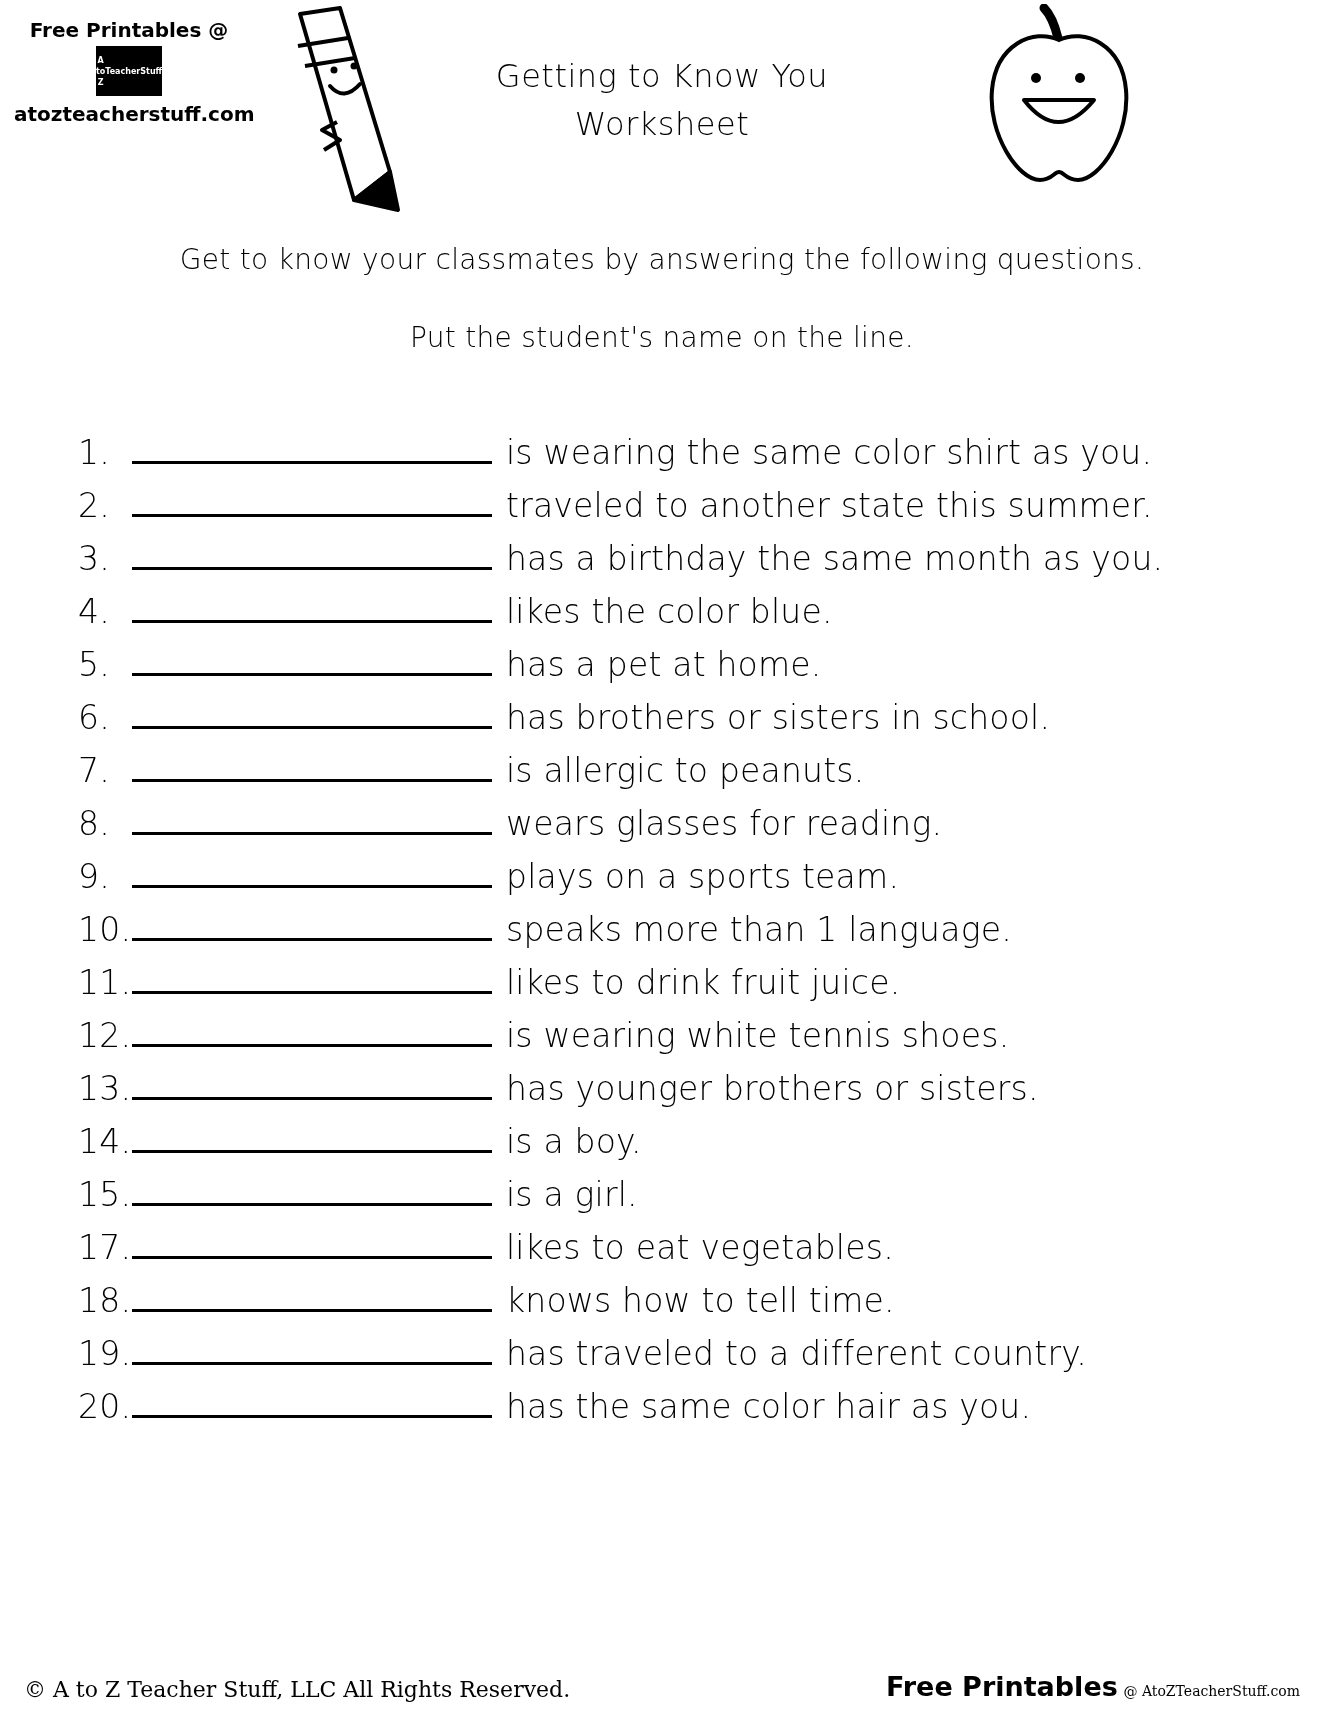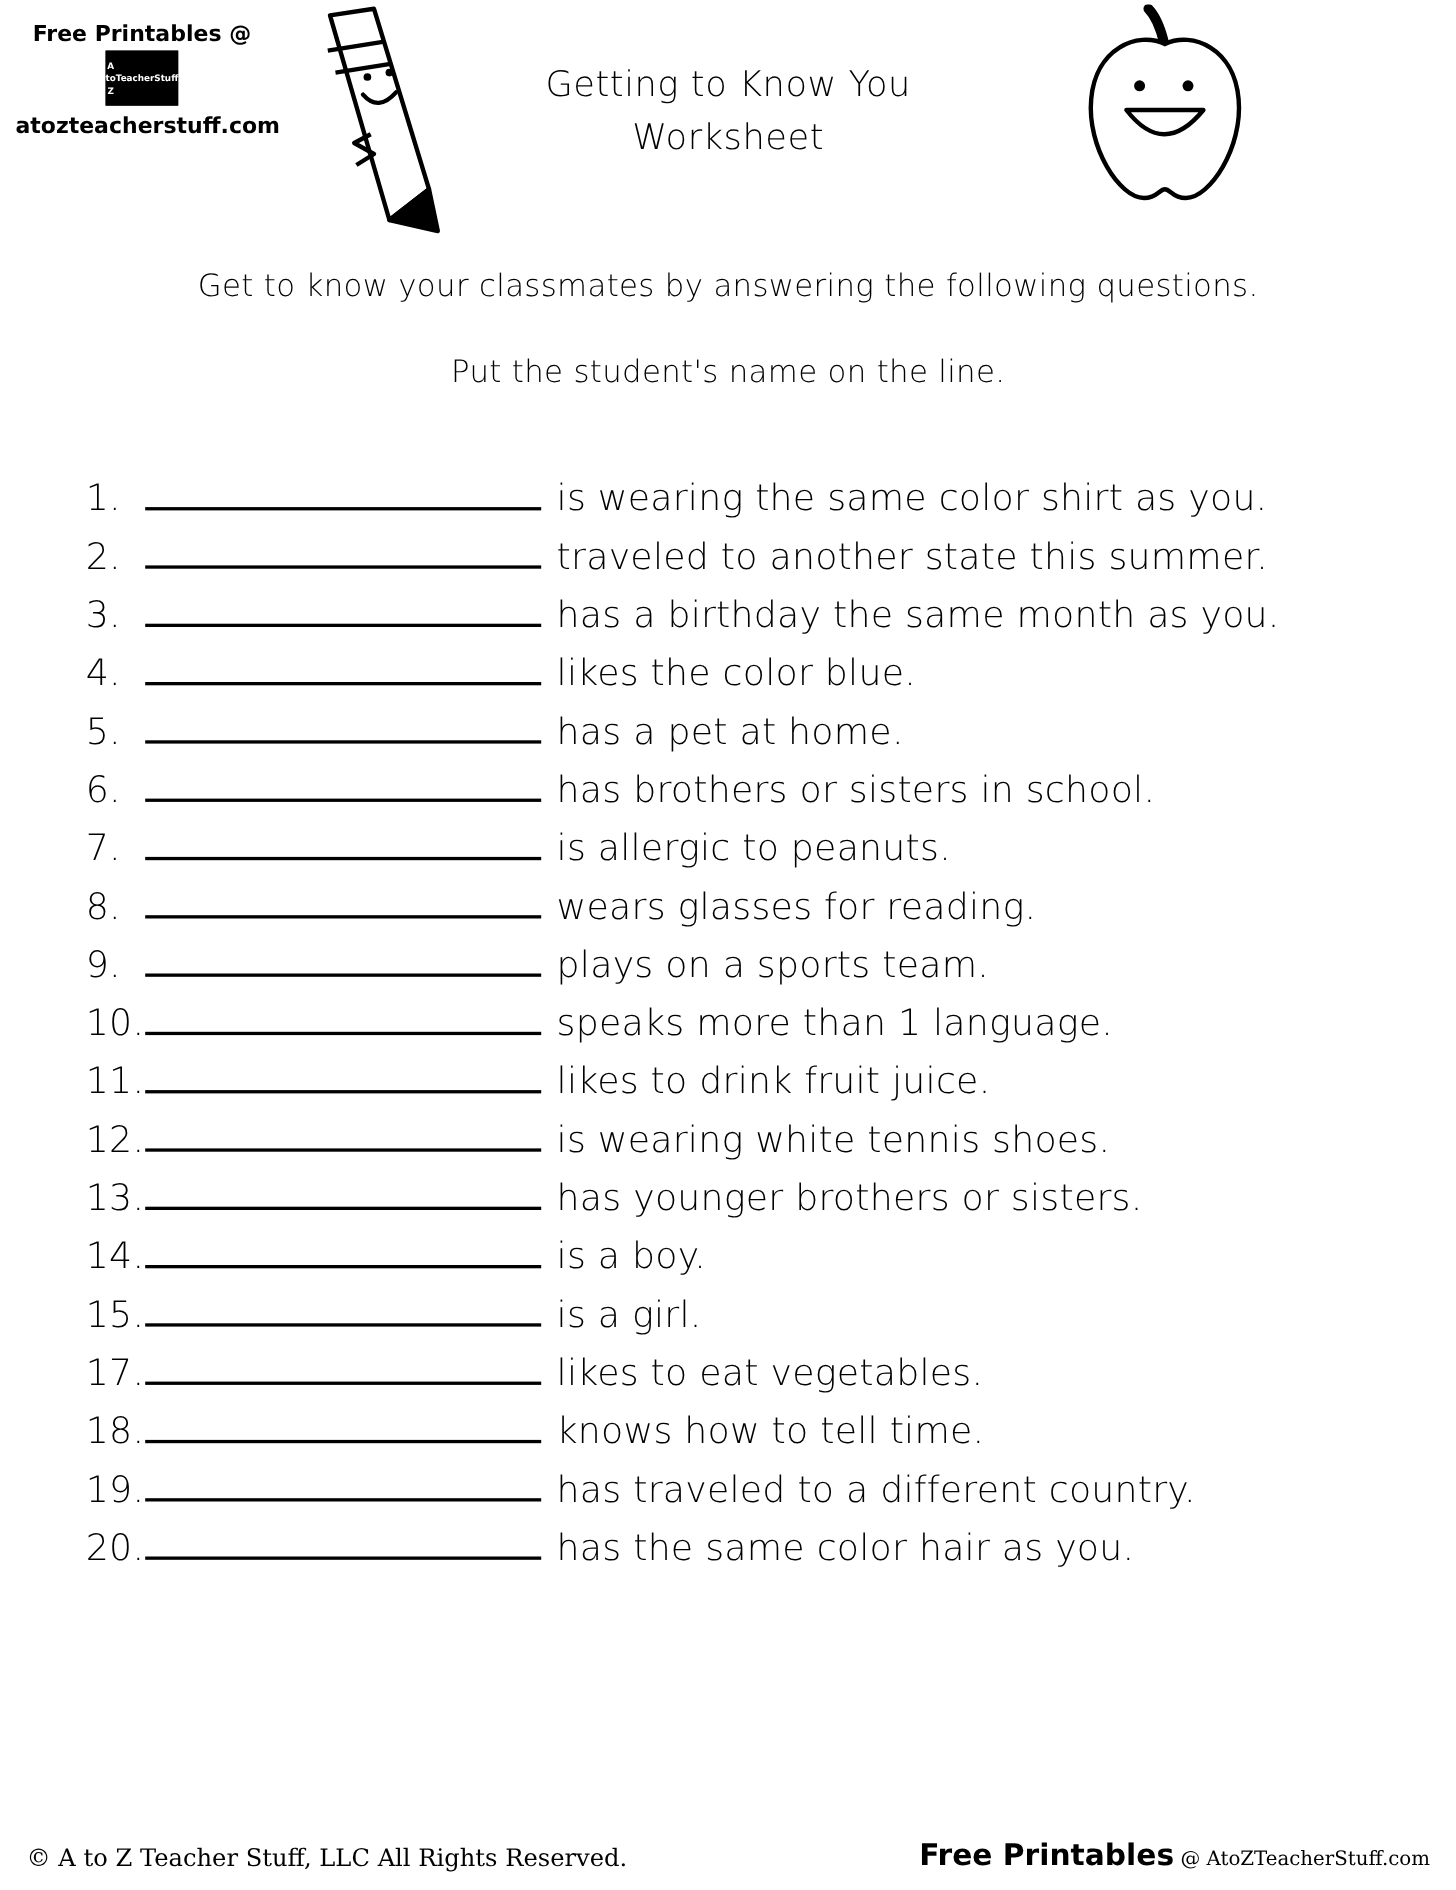--- a/index.html
+++ b/index.html
@@ -146,21 +146,21 @@
   .footer-right {
     font-size: 18px;
   }
   .footer-right .fp {
     font-family: "DejaVu Sans", sans-serif;
     font-weight: bold;
     font-size: 27px;
   }
   .footer-right .site {
     font-family: "DejaVu Serif", serif;
-    font-size: 18px;
+    font-size: 14px;
   }
 </style>
 </head>
 <body>
 
 <div class="header">
 
   <div class="brand">
     <div class="brand-top">Free Printables @</div>
     <div class="brand-logo">

